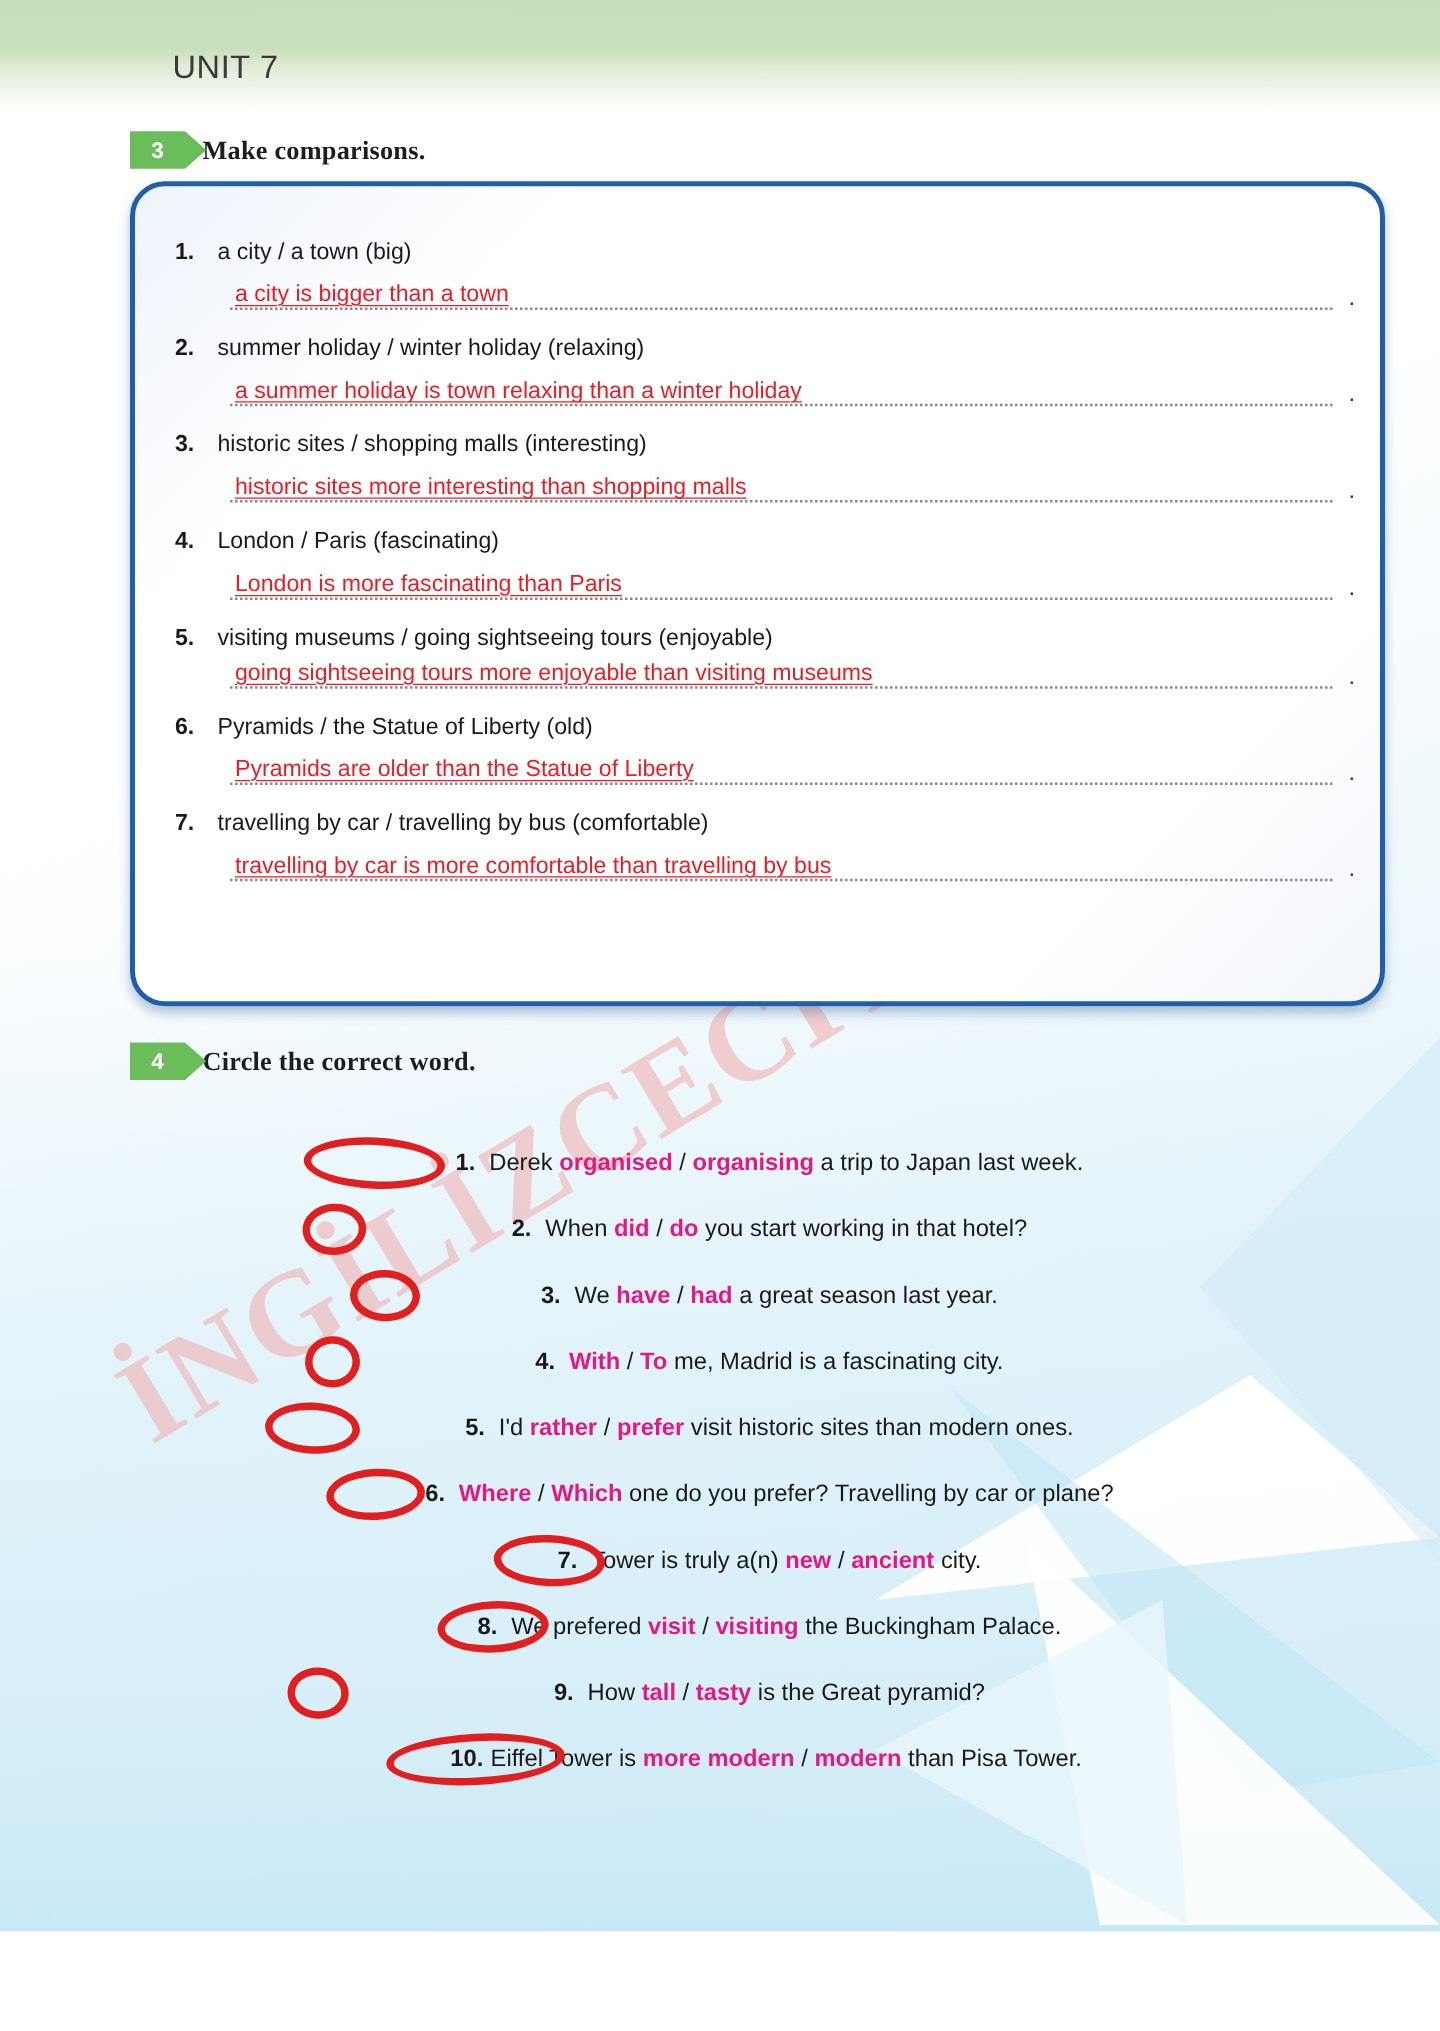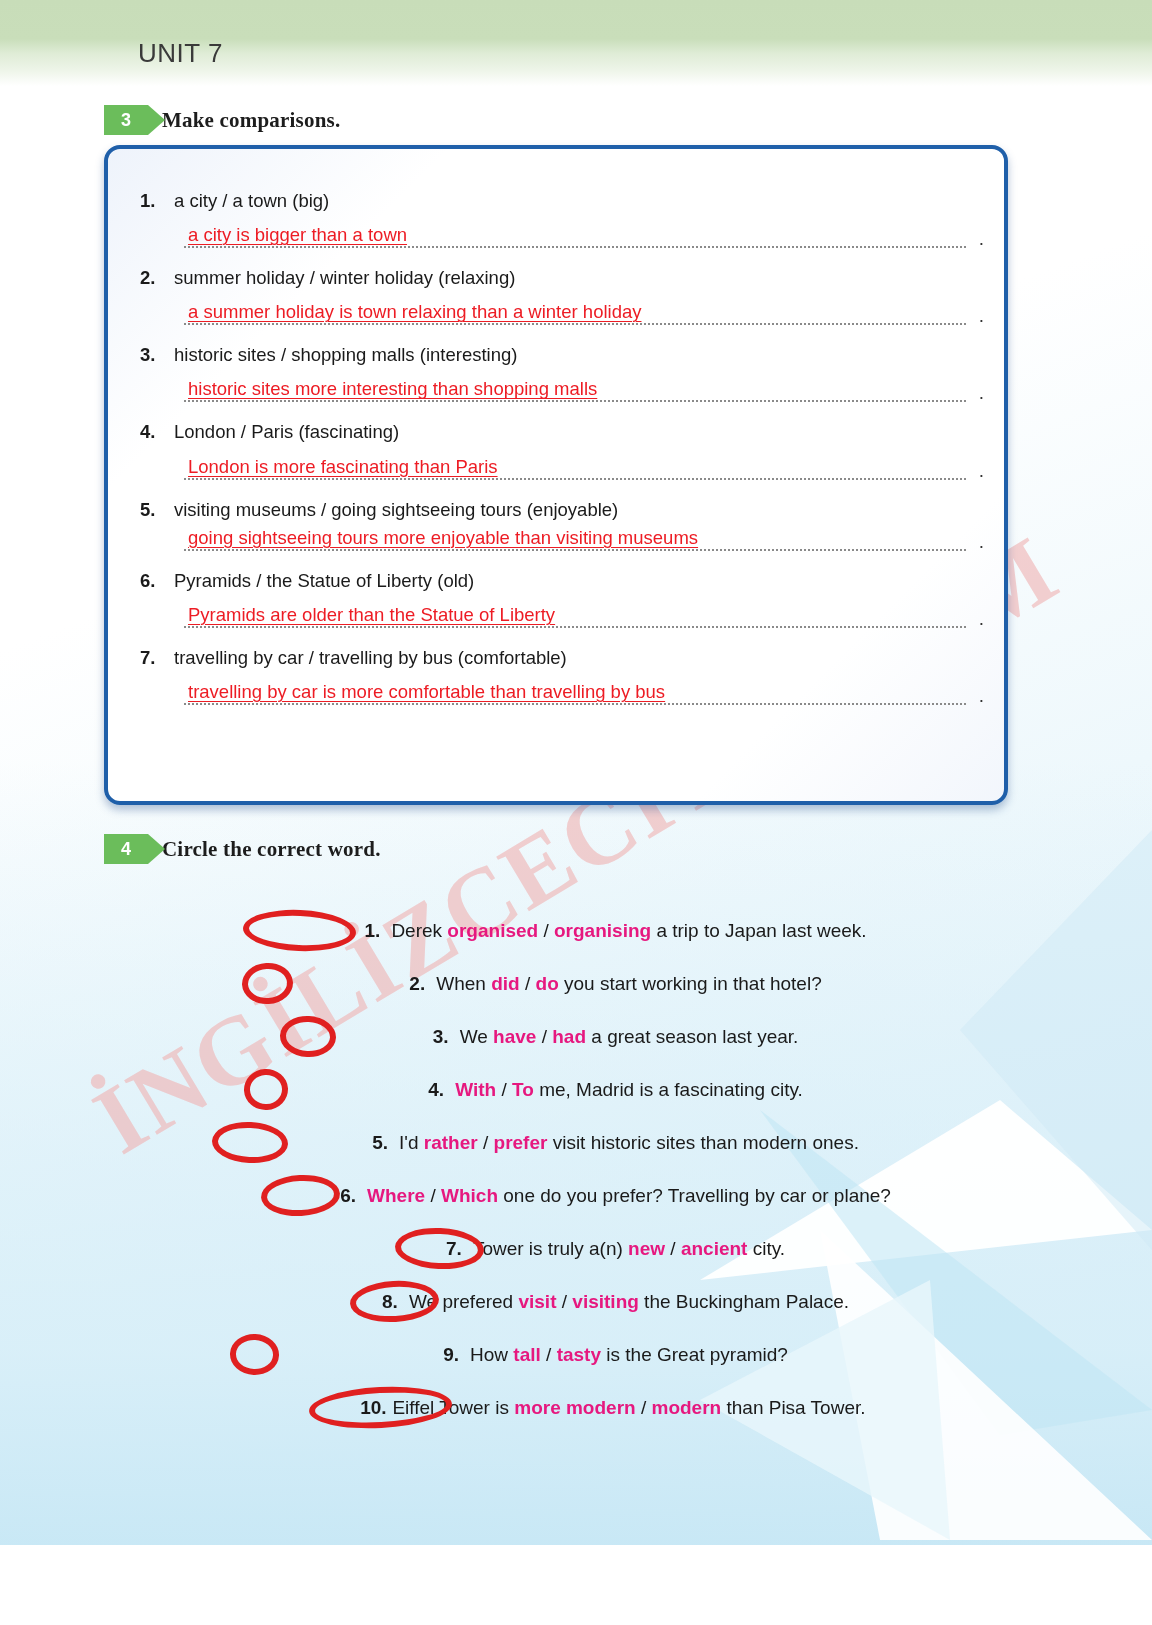--- a/index.html
+++ b/index.html
@@ -53,23 +53,23 @@
   .ex-badge::after{
     content:"";position:absolute;left:44px;top:0;width:0;height:0;
     border-top:15px solid transparent;border-bottom:15px solid transparent;
     border-left:17px solid #6bbd5b;
   }
   .ex-title{font-size:21px;font-weight:bold;color:#1d1d1d;letter-spacing:.2px;font-family:Liberation Serif, serif;}
 
   
   #exercise3-head{position:absolute;left:104px;top:105px;}
   .answer-box{
-    position:absolute;left:104px;top:145px;width:904px;height:660px;
+    position:absolute;left:104px;top:145px;width:1004px;height:660px;
     background:linear-gradient(135deg,#eef3fb 0%,#ffffff 22%,#ffffff 80%,#f2f6fc 100%);
-    border:4px solid #1f5fa9;border-radius:16px;
+    border:4px solid #1f5fa9;border-radius:28px;
     box-shadow:0 5px 9px rgba(40,80,140,.35);
     box-sizing:border-box;
   }
   .q-list{position:absolute;left:32px;top:40px;right:26px;}
   .q-item{position:relative;margin-bottom:14px;}
   .q-prompt{font-size:18.5px;color:#1a1a1a;line-height:1.25;}
   .q-num{display:inline-block;width:34px;font-weight:bold;}
   .ans-row{position:relative;margin-top:4px;margin-left:44px;height:36px;}
   .ans-row.tight{margin-top:-2px;text-align:center;}
   .ans-line{

